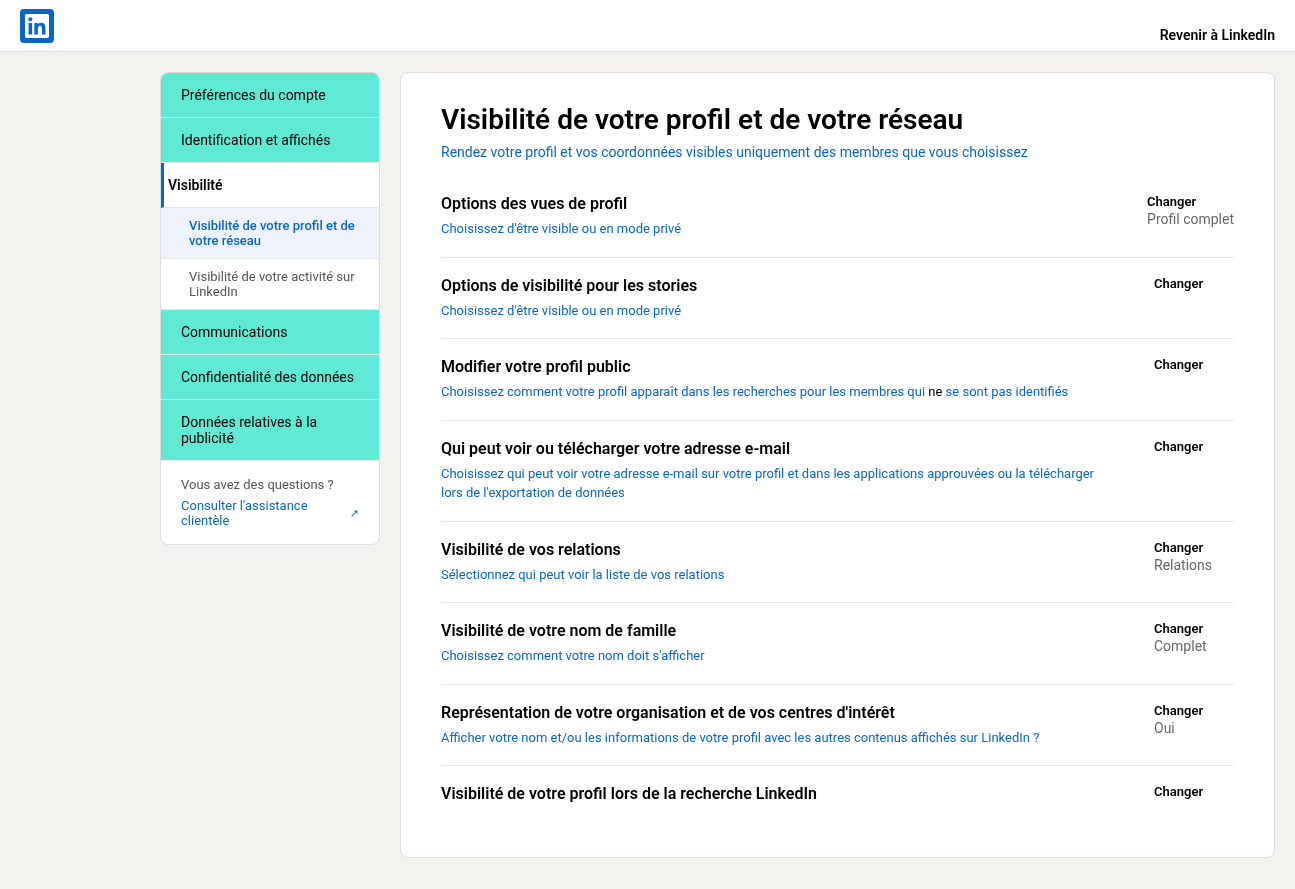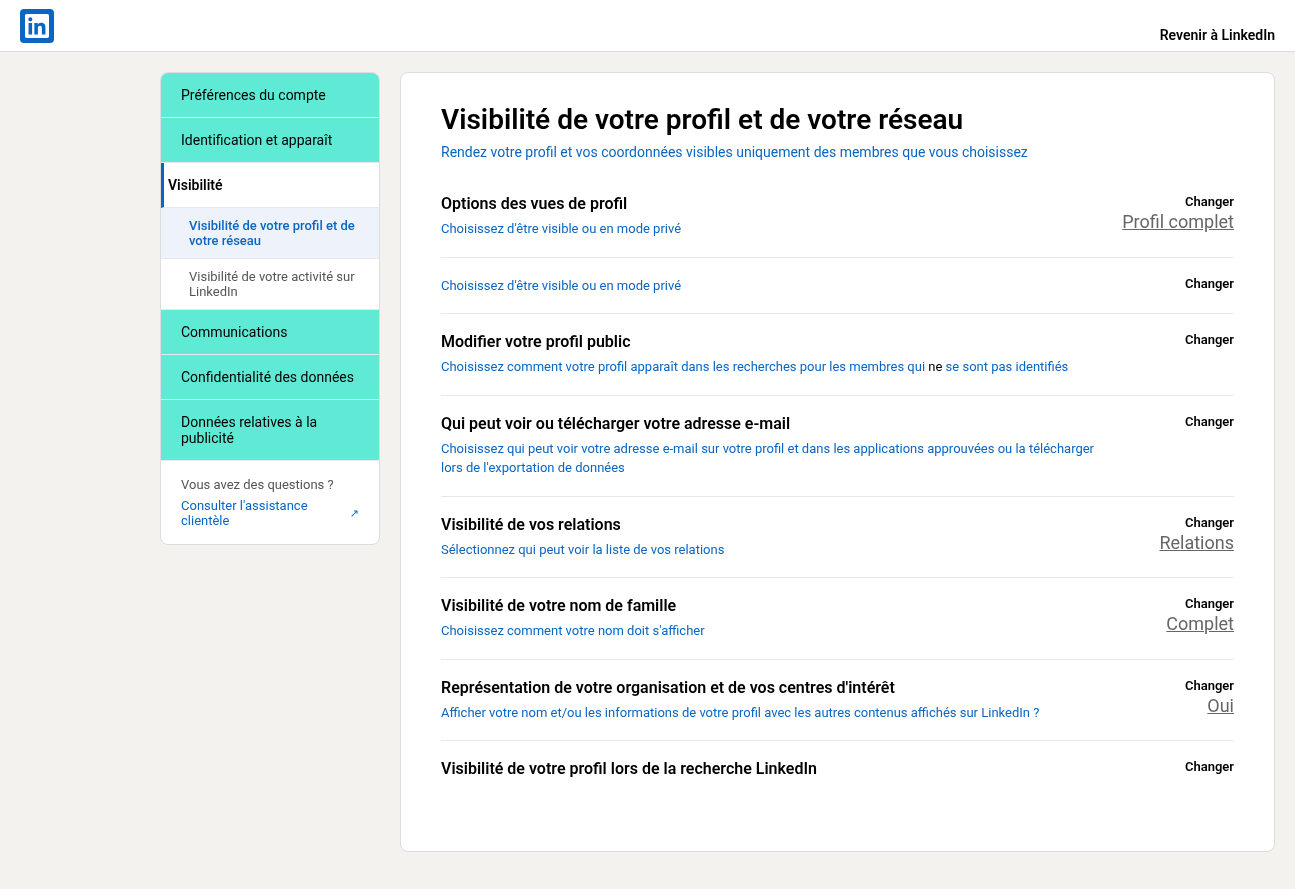--- a/index.html
+++ b/index.html
@@ -152,56 +152,55 @@
       font-weight: 600;
       color: #000;
       margin-bottom: 6px;
     }
     .settings-row-desc {
       font-size: 13px;
       color: #0a66c2;
       line-height: 1.5;
     }
     .settings-row-right {
-      text-align: right;
+      text-align: left;
       flex-shrink: 0;
       min-width: 80px;
     }
     .change-link {
       font-size: 13px;
       font-weight: 600;
       color: #000;
       cursor: pointer;
       display: block;
       margin-bottom: 2px;
     }
     .change-value {
-      font-size: 18px;
+      font-size: 14px;
       color: #666;
       display: block;
-      text-decoration: underline;
     }
   </style>
 </head>
 <body>
 
 <header class="header">
   <div class="linkedin-logo">
     <svg viewBox="0 0 24 24" xmlns="http://www.w3.org/2000/svg">
       <path d="M20.447 20.452h-3.554v-5.569c0-1.328-.027-3.037-1.852-3.037-1.853 0-2.136 1.445-2.136 2.939v5.667H9.351V9h3.414v1.561h.046c.477-.9 1.637-1.85 3.37-1.85 3.601 0 4.267 2.37 4.267 5.455v6.286zM5.337 7.433a2.062 2.062 0 01-2.063-2.065 2.064 2.064 0 112.063 2.065zm1.782 13.019H3.555V9h3.564v11.452zM22.225 0H1.771C.792 0 0 .774 0 1.729v20.542C0 23.227.792 24 1.771 24h20.451C23.2 24 24 23.227 24 22.271V1.729C24 .774 23.2 0 22.222 0h.003z"></path>
     </svg>
   </div>
   <a class="header-link">Revenir à LinkedIn</a>
 </header>
 
 <div class="main-layout">
 
   <nav class="sidebar">
     <div class="sidebar-item">Préférences du compte</div>
-    <div class="sidebar-item">Identification et apparaît</div>
+    <div class="sidebar-item">Identification et affichés</div>
     <div class="sidebar-item active">Visibilité</div>
     <div class="sidebar-subitem active-sub">Visibilité de votre profil et de votre réseau</div>
     <div class="sidebar-subitem">Visibilité de votre activité sur LinkedIn</div>
     <div class="sidebar-item">Communications</div>
     <div class="sidebar-item">Confidentialité des données</div>
     <div class="sidebar-item">Données relatives à la publicité</div>
 
     <div class="sidebar-help">
       <div style="margin-bottom:6px;">Vous avez des questions ?</div>
       <span class="sidebar-help-link">
@@ -221,20 +220,21 @@
         <div class="settings-row-desc">Choisissez d'être visible ou en mode privé</div>
       </div>
       <div class="settings-row-right">
         <span class="change-link">Changer</span>
         <span class="change-value">Profil complet</span>
       </div>
     </div>
 
     <div class="settings-row">
       <div class="settings-row-left">
+        <div class="settings-row-title">Options de visibilité pour les stories</div>
         <div class="settings-row-desc">Choisissez d'être visible ou en mode privé</div>
       </div>
       <div class="settings-row-right">
         <span class="change-link">Changer</span>
         <span class="change-value"></span>
       </div>
     </div>
 
     <div class="settings-row">
       <div class="settings-row-left">

